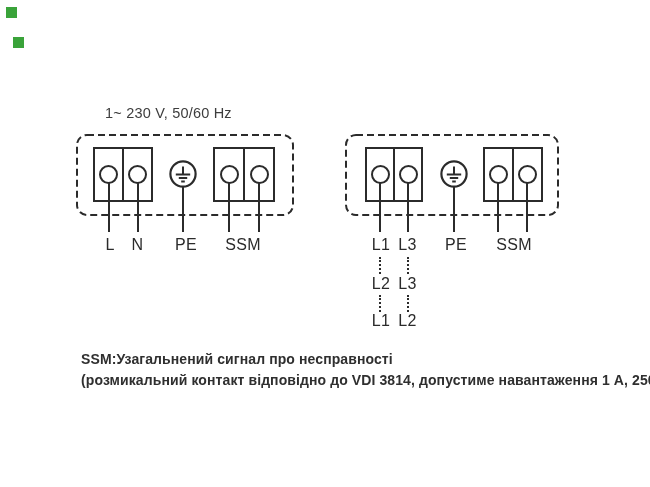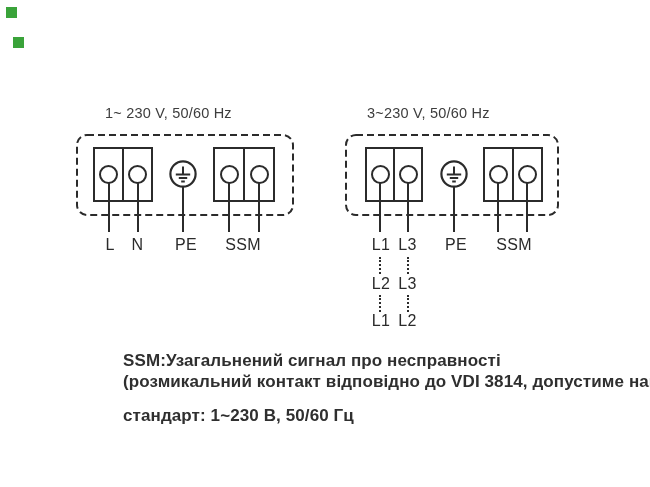--- a/index.html
+++ b/index.html
@@ -18,36 +18,35 @@
   .cell{flex:1;display:flex;align-items:center;justify-content:center;}
   .cell + .cell{border-left:2px solid #2b2b2b;}
   .circ{width:19px;height:19px;border:2px solid #2b2b2b;border-radius:50%;background:#ffffff;box-sizing:border-box;}
   .wire{position:absolute;width:2px;background:#2b2b2b;}
   .dotl{position:absolute;width:0;border-left:2px dotted #2b2b2b;}
   .pe-svg{position:absolute;top:160px;width:28px;height:28px;}
   .tlabel{position:absolute;transform:translateX(-50%);font-size:16px;font-weight:500;color:#2b2b2b;white-space:nowrap;letter-spacing:.3px;}
   .row1{top:236px;}
   .row2{top:275px;}
   .row3{top:312px;}
-  .note{position:absolute;left:81px;font-size:17px;font-weight:600;color:#2f2f2f;letter-spacing:.1px;white-space:nowrap;margin-left:42px;}
+  .note{position:absolute;left:81px;font-size:14px;font-weight:600;color:#2f2f2f;letter-spacing:.1px;white-space:nowrap;}
   .note1{top:351px;}
   .note2{top:372px;}
   .note3{top:406px;}
   .note4{top:441px;}
 </style>
 </head>
 <body>
 
 <div class="canvas">
 
   <div class="marker m1"></div>
   <div class="marker m2"></div>
 
   <div class="dtitle t-left">1~ 230 V, 50/60 Hz</div>
-  <div class="dtitle t-right">3~230 V, 50/60 Hz</div>
 
   <svg class="dashed-svg" style="left:75px;top:133px;" width="220" height="84" viewBox="0 0 220 84">
     <rect x="2" y="2" width="216" height="80" rx="10" fill="none" stroke="#2b2b2b" stroke-width="2" stroke-dasharray="7 4"></rect>
   </svg>
 
   <div class="tblock" style="left:93px;width:60px;">
     <div class="cell">
         <div class="circ"></div>
       </div>
     <div class="cell">
@@ -123,15 +122,14 @@
   <div class="dotl" style="left:379px;top:295px;height:17px;"></div>
   <div class="dotl" style="left:407px;top:295px;height:17px;"></div>
 
   <div class="tlabel row2" style="left:381px;">L2</div>
   <div class="tlabel row2" style="left:407.5px;">L3</div>
   <div class="tlabel row3" style="left:381px;">L1</div>
   <div class="tlabel row3" style="left:407.5px;">L2</div>
 
   <div class="note note1">SSM:Узагальнений сигнал про несправності</div>
   <div class="note note2">(розмикальний контакт відповідно до VDI 3814, допустиме навантаження 1 А, 250 В ~)</div>
-  <div class="note note3">стандарт: 1~230 В, 50/60 Гц</div>
 
 </div>
 
 </body></html>

